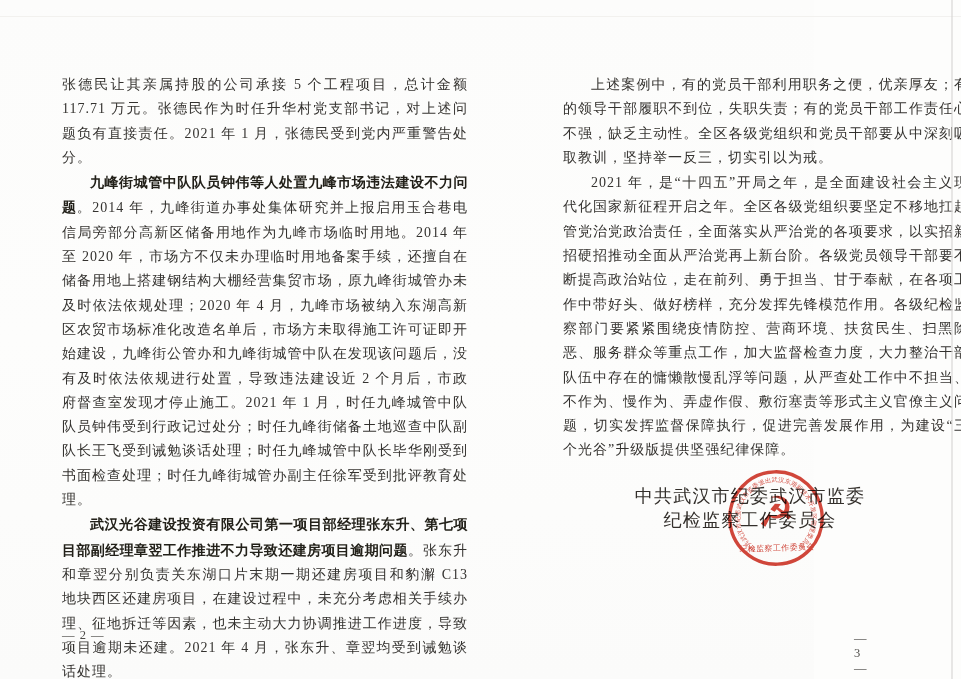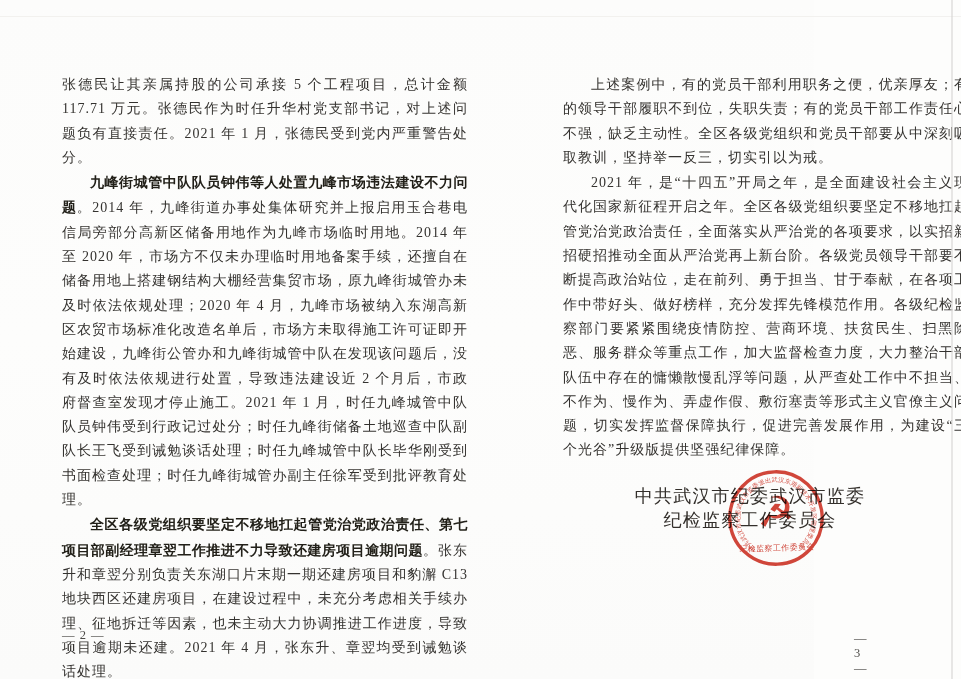--- a/index.html
+++ b/index.html
@@ -53,21 +53,21 @@
   }
 </style>
 </head>
 <body>
 
 <div class="scan">
 
   <div class="col col-left">
     <p class="para"><span class="lead"></span><span>张德民让其亲属持股的公司承接 5 个工程项目，总计金额 117.71 万元。张德民作为时任升华村党支部书记，对上述问题负有直接责任。2021 年 1 月，张德民受到党内严重警告处分。</span></p>
     <p class="para p-indent"><span class="lead">九峰街城管中队队员钟伟等人处置九峰市场违法建设不力问题</span><span>。2014 年，九峰街道办事处集体研究并上报启用玉合巷电信局旁部分高新区储备用地作为九峰市场临时用地。2014 年至 2020 年，市场方不仅未办理临时用地备案手续，还擅自在储备用地上搭建钢结构大棚经营集贸市场，原九峰街城管办未及时依法依规处理；2020 年 4 月，九峰市场被纳入东湖高新区农贸市场标准化改造名单后，市场方未取得施工许可证即开始建设，九峰街公管办和九峰街城管中队在发现该问题后，没有及时依法依规进行处置，导致违法建设近 2 个月后，市政府督查室发现才停止施工。2021 年 1 月，时任九峰城管中队队员钟伟受到行政记过处分；时任九峰街储备土地巡查中队副队长王飞受到诫勉谈话处理；时任九峰城管中队长毕华刚受到书面检查处理；时任九峰街城管办副主任徐军受到批评教育处理。</span></p>
-    <p class="para p-indent"><span class="lead">全区各级党组织要坚定不移地扛起管党治党政治责任、第七项目部副经理章翌工作推进不力导致还建房项目逾期问题</span><span>。张东升和章翌分别负责关东湖口片末期一期还建房项目和豹澥 C13 地块西区还建房项目，在建设过程中，未充分考虑相关手续办理、征地拆迁等因素，也未主动大力协调推进工作进度，导致项目逾期未还建。2021 年 4 月，张东升、章翌均受到诫勉谈话处理。</span></p>
+    <p class="para p-indent"><span class="lead">武汉光谷建设投资有限公司第一项目部经理张东升、第七项目部副经理章翌工作推进不力导致还建房项目逾期问题</span><span>。张东升和章翌分别负责关东湖口片末期一期还建房项目和豹澥 C13 地块西区还建房项目，在建设过程中，未充分考虑相关手续办理、征地拆迁等因素，也未主动大力协调推进工作进度，导致项目逾期未还建。2021 年 4 月，张东升、章翌均受到诫勉谈话处理。</span></p>
   </div>
 
   <div class="col col-right">
     <p class="para p-indent"><span class="lead"></span><span>上述案例中，有的党员干部利用职务之便，优亲厚友；有的领导干部履职不到位，失职失责；有的党员干部工作责任心不强，缺乏主动性。全区各级党组织和党员干部要从中深刻吸取教训，坚持举一反三，切实引以为戒。</span></p>
     <p class="para p-indent"><span class="lead"></span><span>2021 年，是“十四五”开局之年，是全面建设社会主义现代化国家新征程开启之年。全区各级党组织要坚定不移地扛起管党治党政治责任，全面落实从严治党的各项要求，以实招新招硬招推动全面从严治党再上新台阶。各级党员领导干部要不断提高政治站位，走在前列、勇于担当、甘于奉献，在各项工作中带好头、做好榜样，充分发挥先锋模范作用。各级纪检监察部门要紧紧围绕疫情防控、营商环境、扶贫民生、扫黑除恶、服务群众等重点工作，加大监督检查力度，大力整治干部队伍中存在的慵懒散慢乱浮等问题，从严查处工作中不担当、不作为、慢作为、弄虚作假、敷衍塞责等形式主义官僚主义问题，切实发挥监督保障执行，促进完善发展作用，为建设“三个光谷”升级版提供坚强纪律保障。</span></p>
   </div>
 
   <div class="signature">
     <div>中共武汉市纪委武汉市监委</div>
     <div>纪检监察工作委员会</div>

